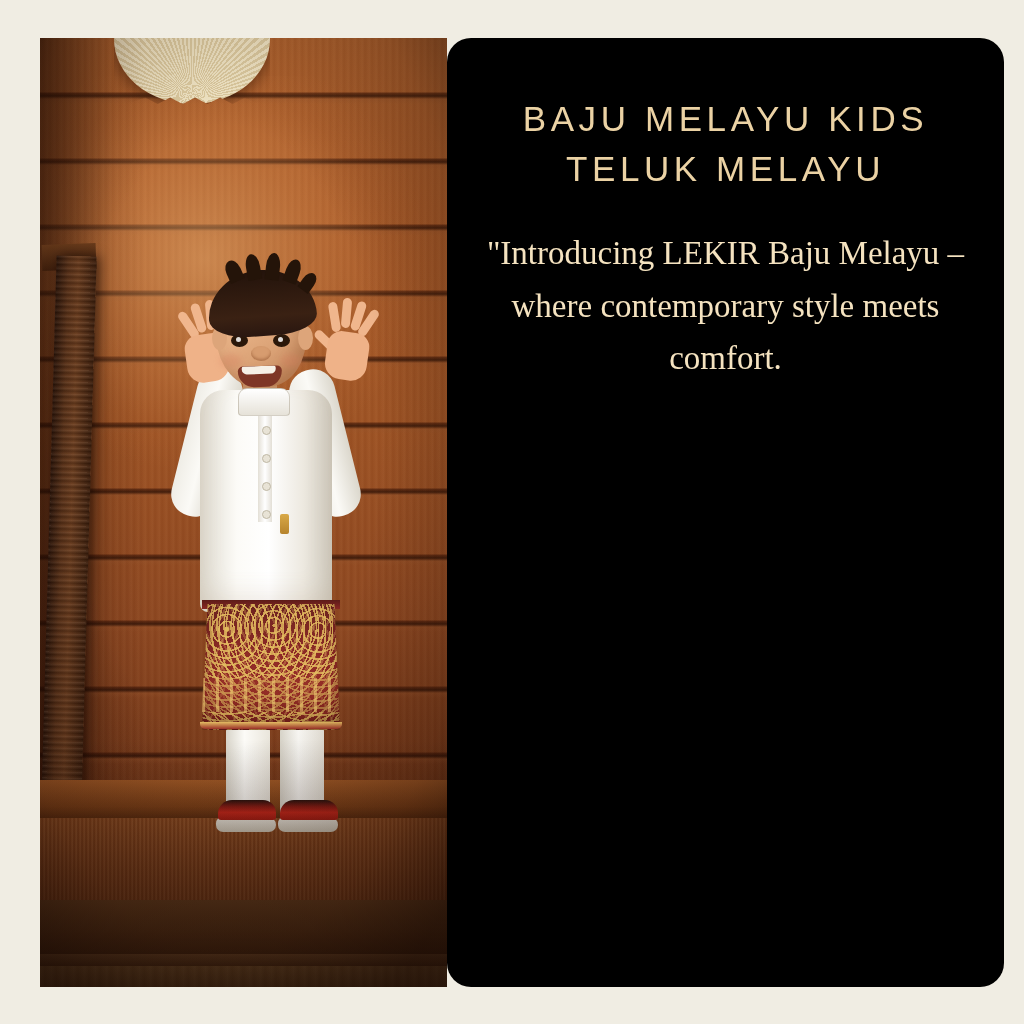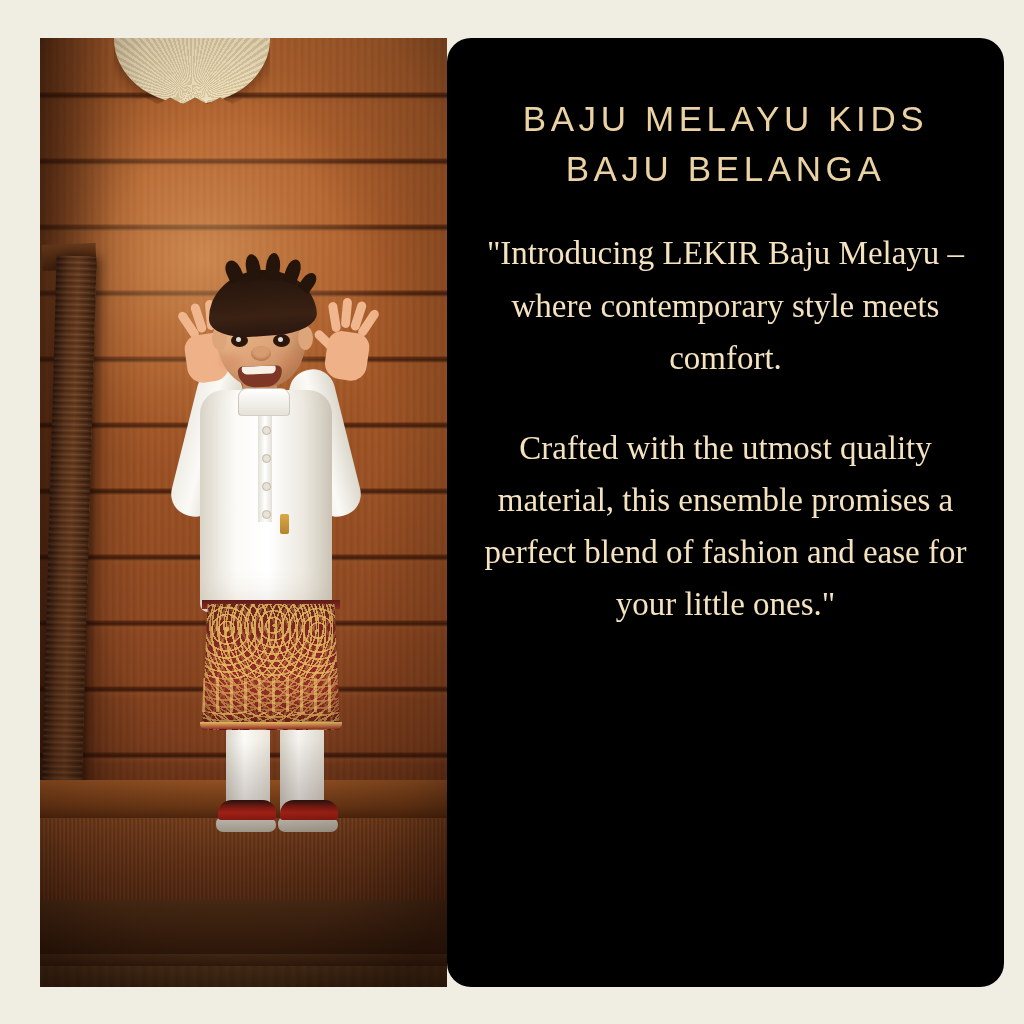--- a/index.html
+++ b/index.html
@@ -525,21 +525,20 @@
     </div>
 
     <div class="wall-shadow-b"></div>
     <div class="photo-vignette"></div>
   </div>
 
   <div class="panel">
     <div class="panel-inner">
       <h1 class="title">
         <span class="title-line">BAJU MELAYU KIDS</span>
-        <span class="title-line">BAJU BELANGA</span>
+        <span class="title-line">TELUK MELAYU</span>
       </h1>
       <div class="body-block">
         <p class="body-para">"Introducing LEKIR Baju Melayu – where contemporary style meets comfort.</p>
-        <p class="body-para">Crafted with the utmost quality material, this ensemble promises a perfect blend of fashion and ease for your little ones."</p>
       </div>
     </div>
   </div>
 </div>
 
 </body></html>

